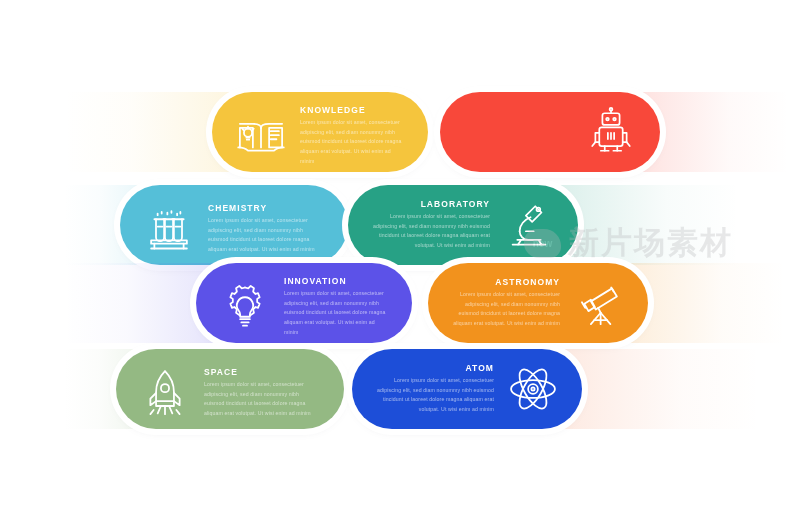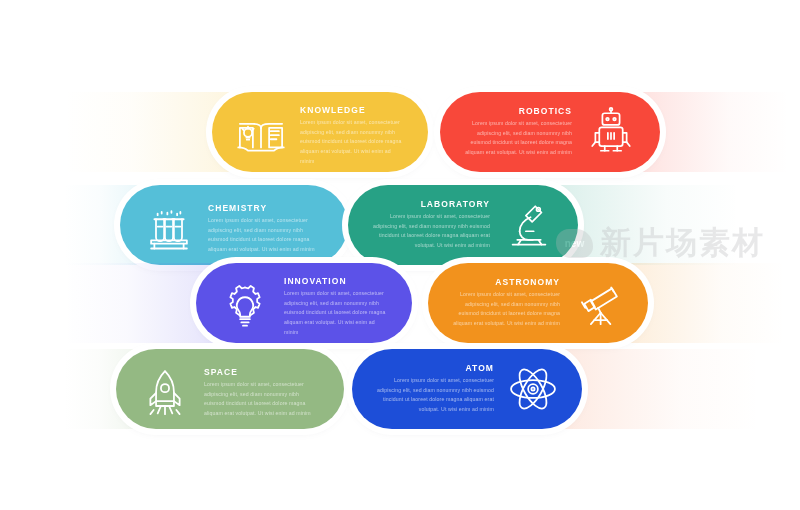--- a/index.html
+++ b/index.html
@@ -71,21 +71,21 @@
     color:rgba(255,255,255,.58);
     font-size:5.2px;
     line-height:1.85;
     margin:0;
     letter-spacing:.12px;
   }
 
   
   #watermark{
     position:absolute;
-    left:556px; top:222px;
+    left:524px; top:222px;
     display:flex;align-items:center;gap:7px;
     opacity:.30;
     pointer-events:none;
     user-select:none;
   }
   #watermark .wm-badge{
     width:37px;height:29px;
     background:#b9b9bb;
     border-radius:13px 17px 11px 15px;
     display:flex;align-items:center;justify-content:center;
@@ -142,24 +142,20 @@
     <path d="M32 4v4"></path>
               <circle cx="32" cy="3" r="1.8"></circle>
     <rect x="17" y="26" width="30" height="24" rx="3"></rect>
     <path d="M28 33v8M32 33v8M36 33v8"></path>
     <path d="M17 33h-5v12h5M47 33h5v12h-5"></path>
     <path d="M8 50l4-5M56 50l-4-5"></path>
     <path d="M24 50v6M40 50v6"></path>
     <path d="M19 56h10M35 56h10"></path>
   </svg>
           </div>
-          <div class="txt">
-            <div class="ttl">ROBOTICS</div>
-            <div class="body">Lorem ipsum dolor sit amet, consectetuer adipiscing elit, sed diam nonummy nibh euismod tincidunt ut laoreet dolore magna aliquam erat volutpat. Ut wisi enim ad minim</div>
-          </div>
         </div>
       </div>
       <div class="row" style="top: 177px; margin-top: 8px;">
         <div class="tail" style="left: 64px; width: 102px; background: linear-gradient(to right, rgba(255, 255, 255, 0) 0%, rgba(85, 191, 216, 0.03) 35%, rgba(85, 191, 216, 0.12) 72%, rgba(85, 191, 216, 0.2) 100%);"></div>
         <div class="card left" style="background: rgb(85, 191, 216); left: 120px; right: 452px;">
           <div class="ico">
             <svg viewBox="0 0 64 64" width="52" height="52" fill="none" stroke="#fff" stroke-width="2.2" stroke-linecap="round" stroke-linejoin="round">
     <path d="M16 20v22a5 5 0 0 0 10 0V20"></path>
               <path d="M14 20h14"></path>
     <path d="M27 20v22a5 5 0 0 0 10 0V20"></path>

